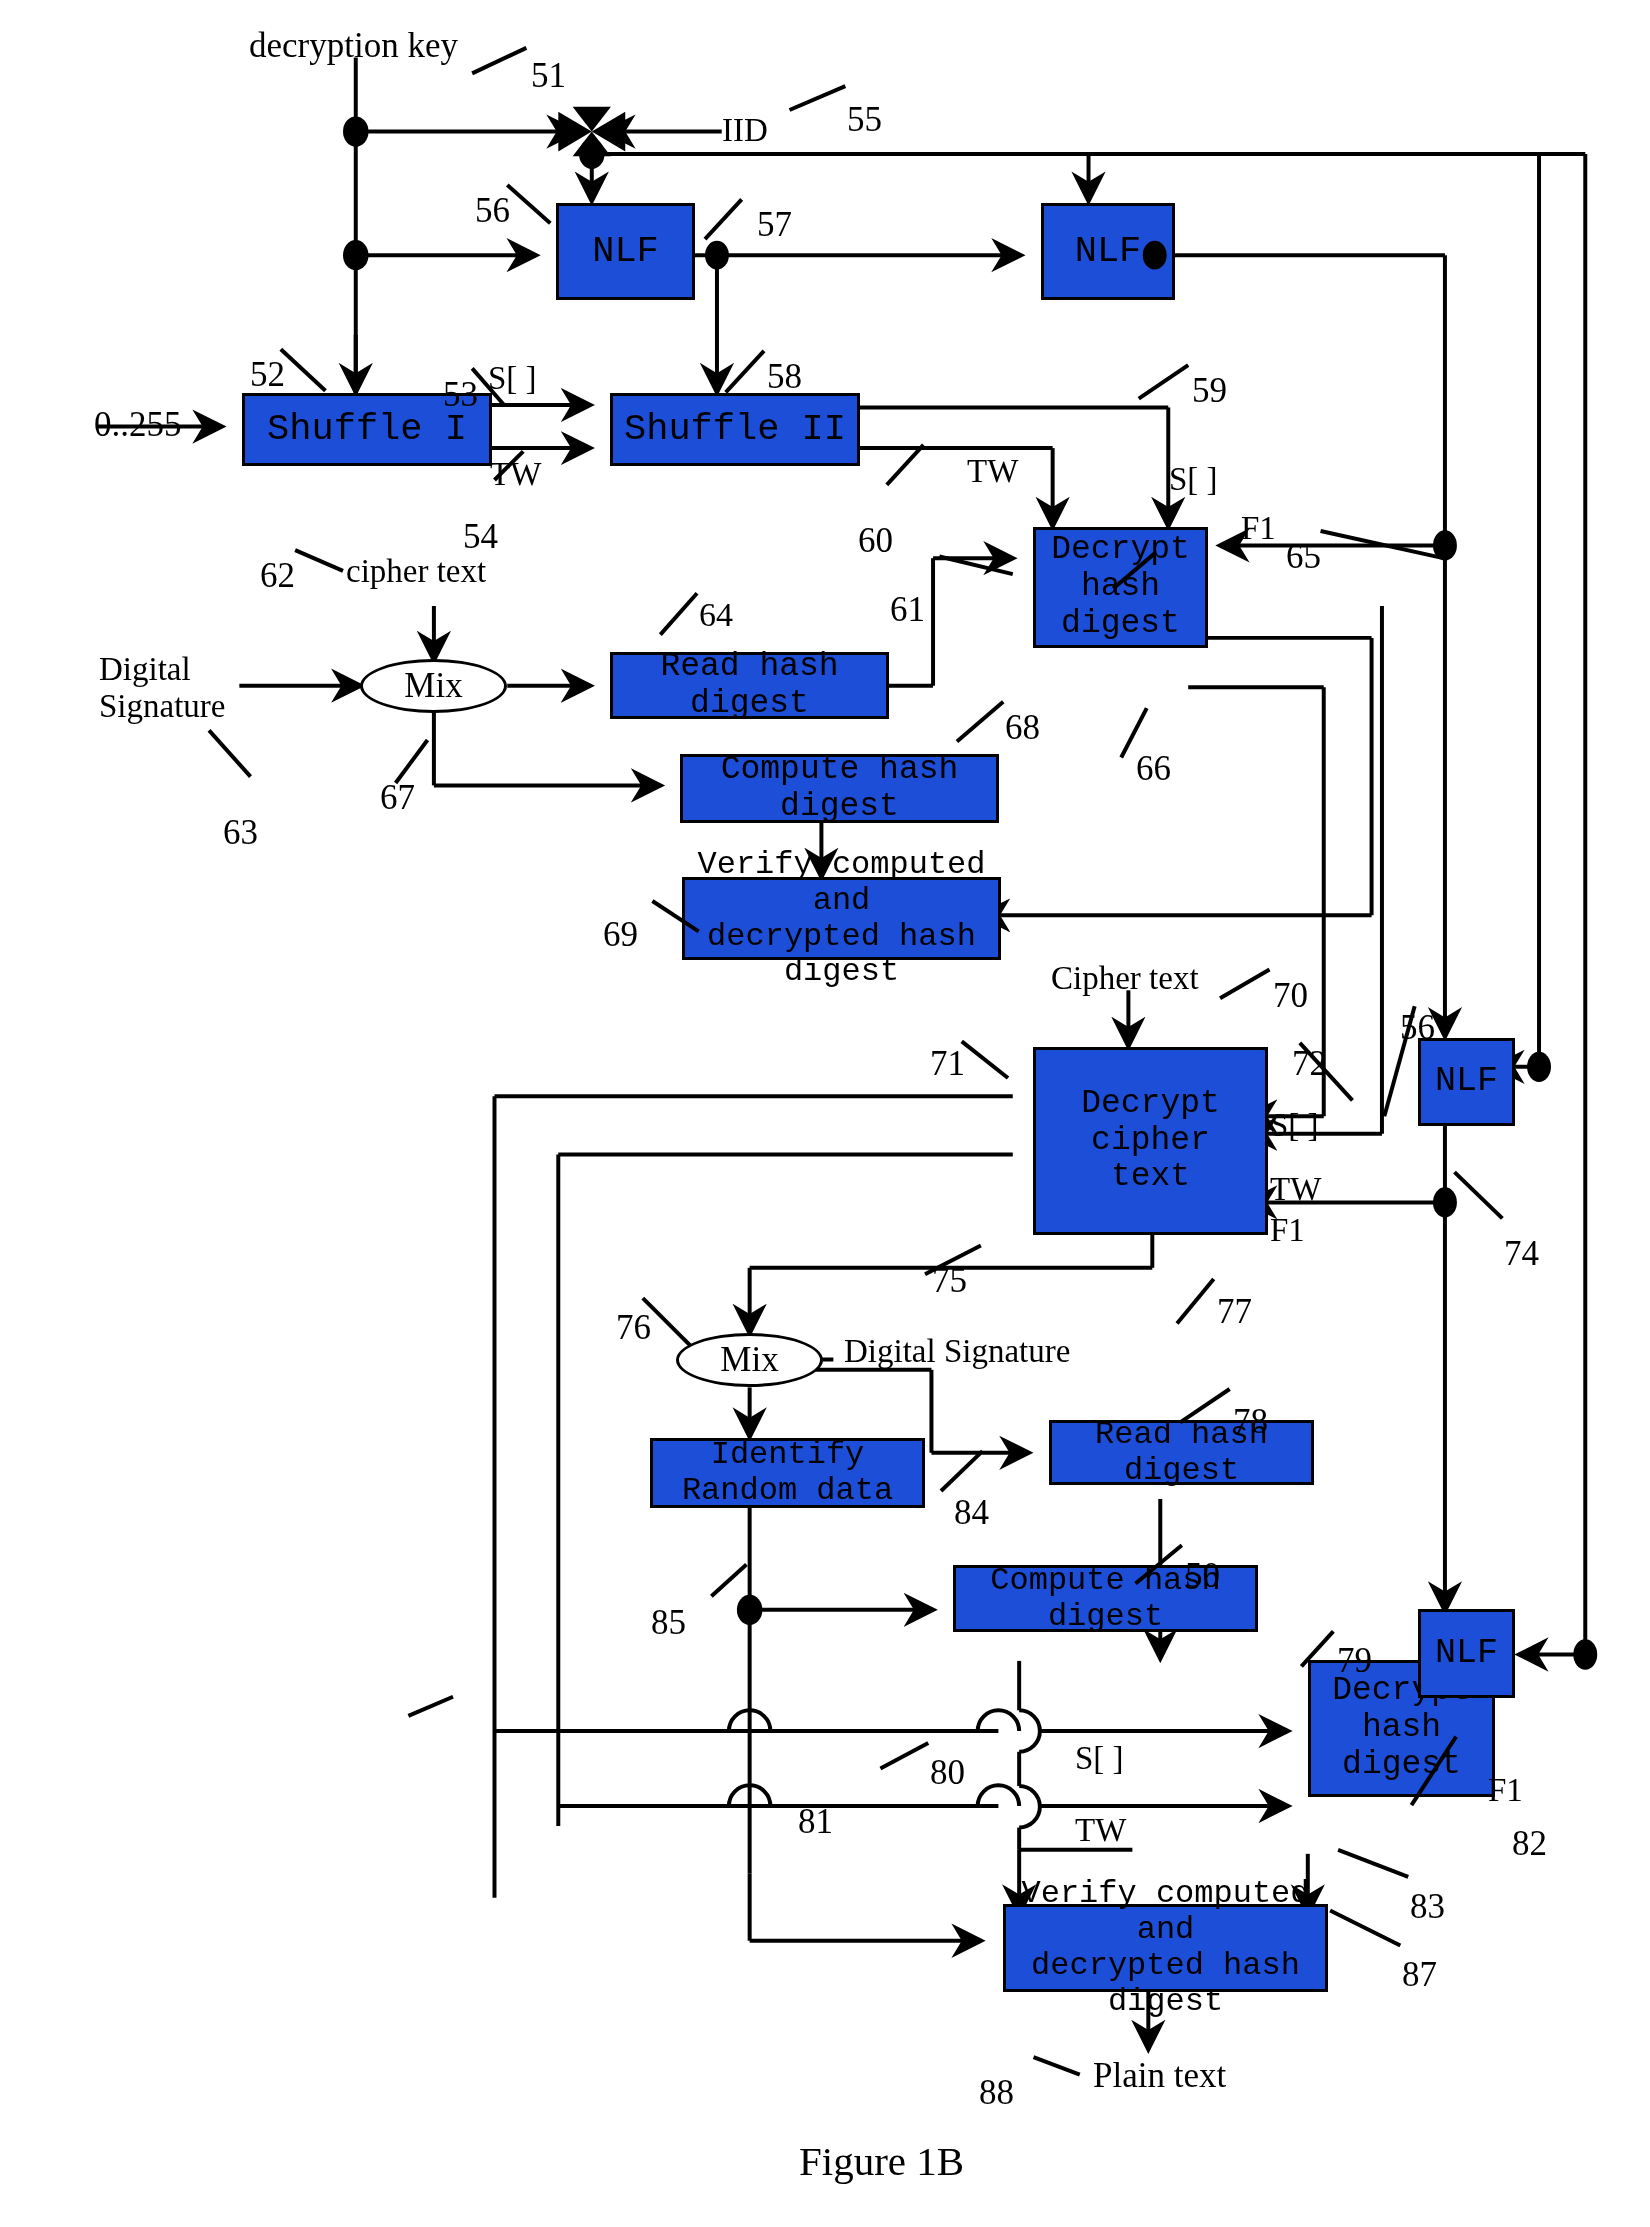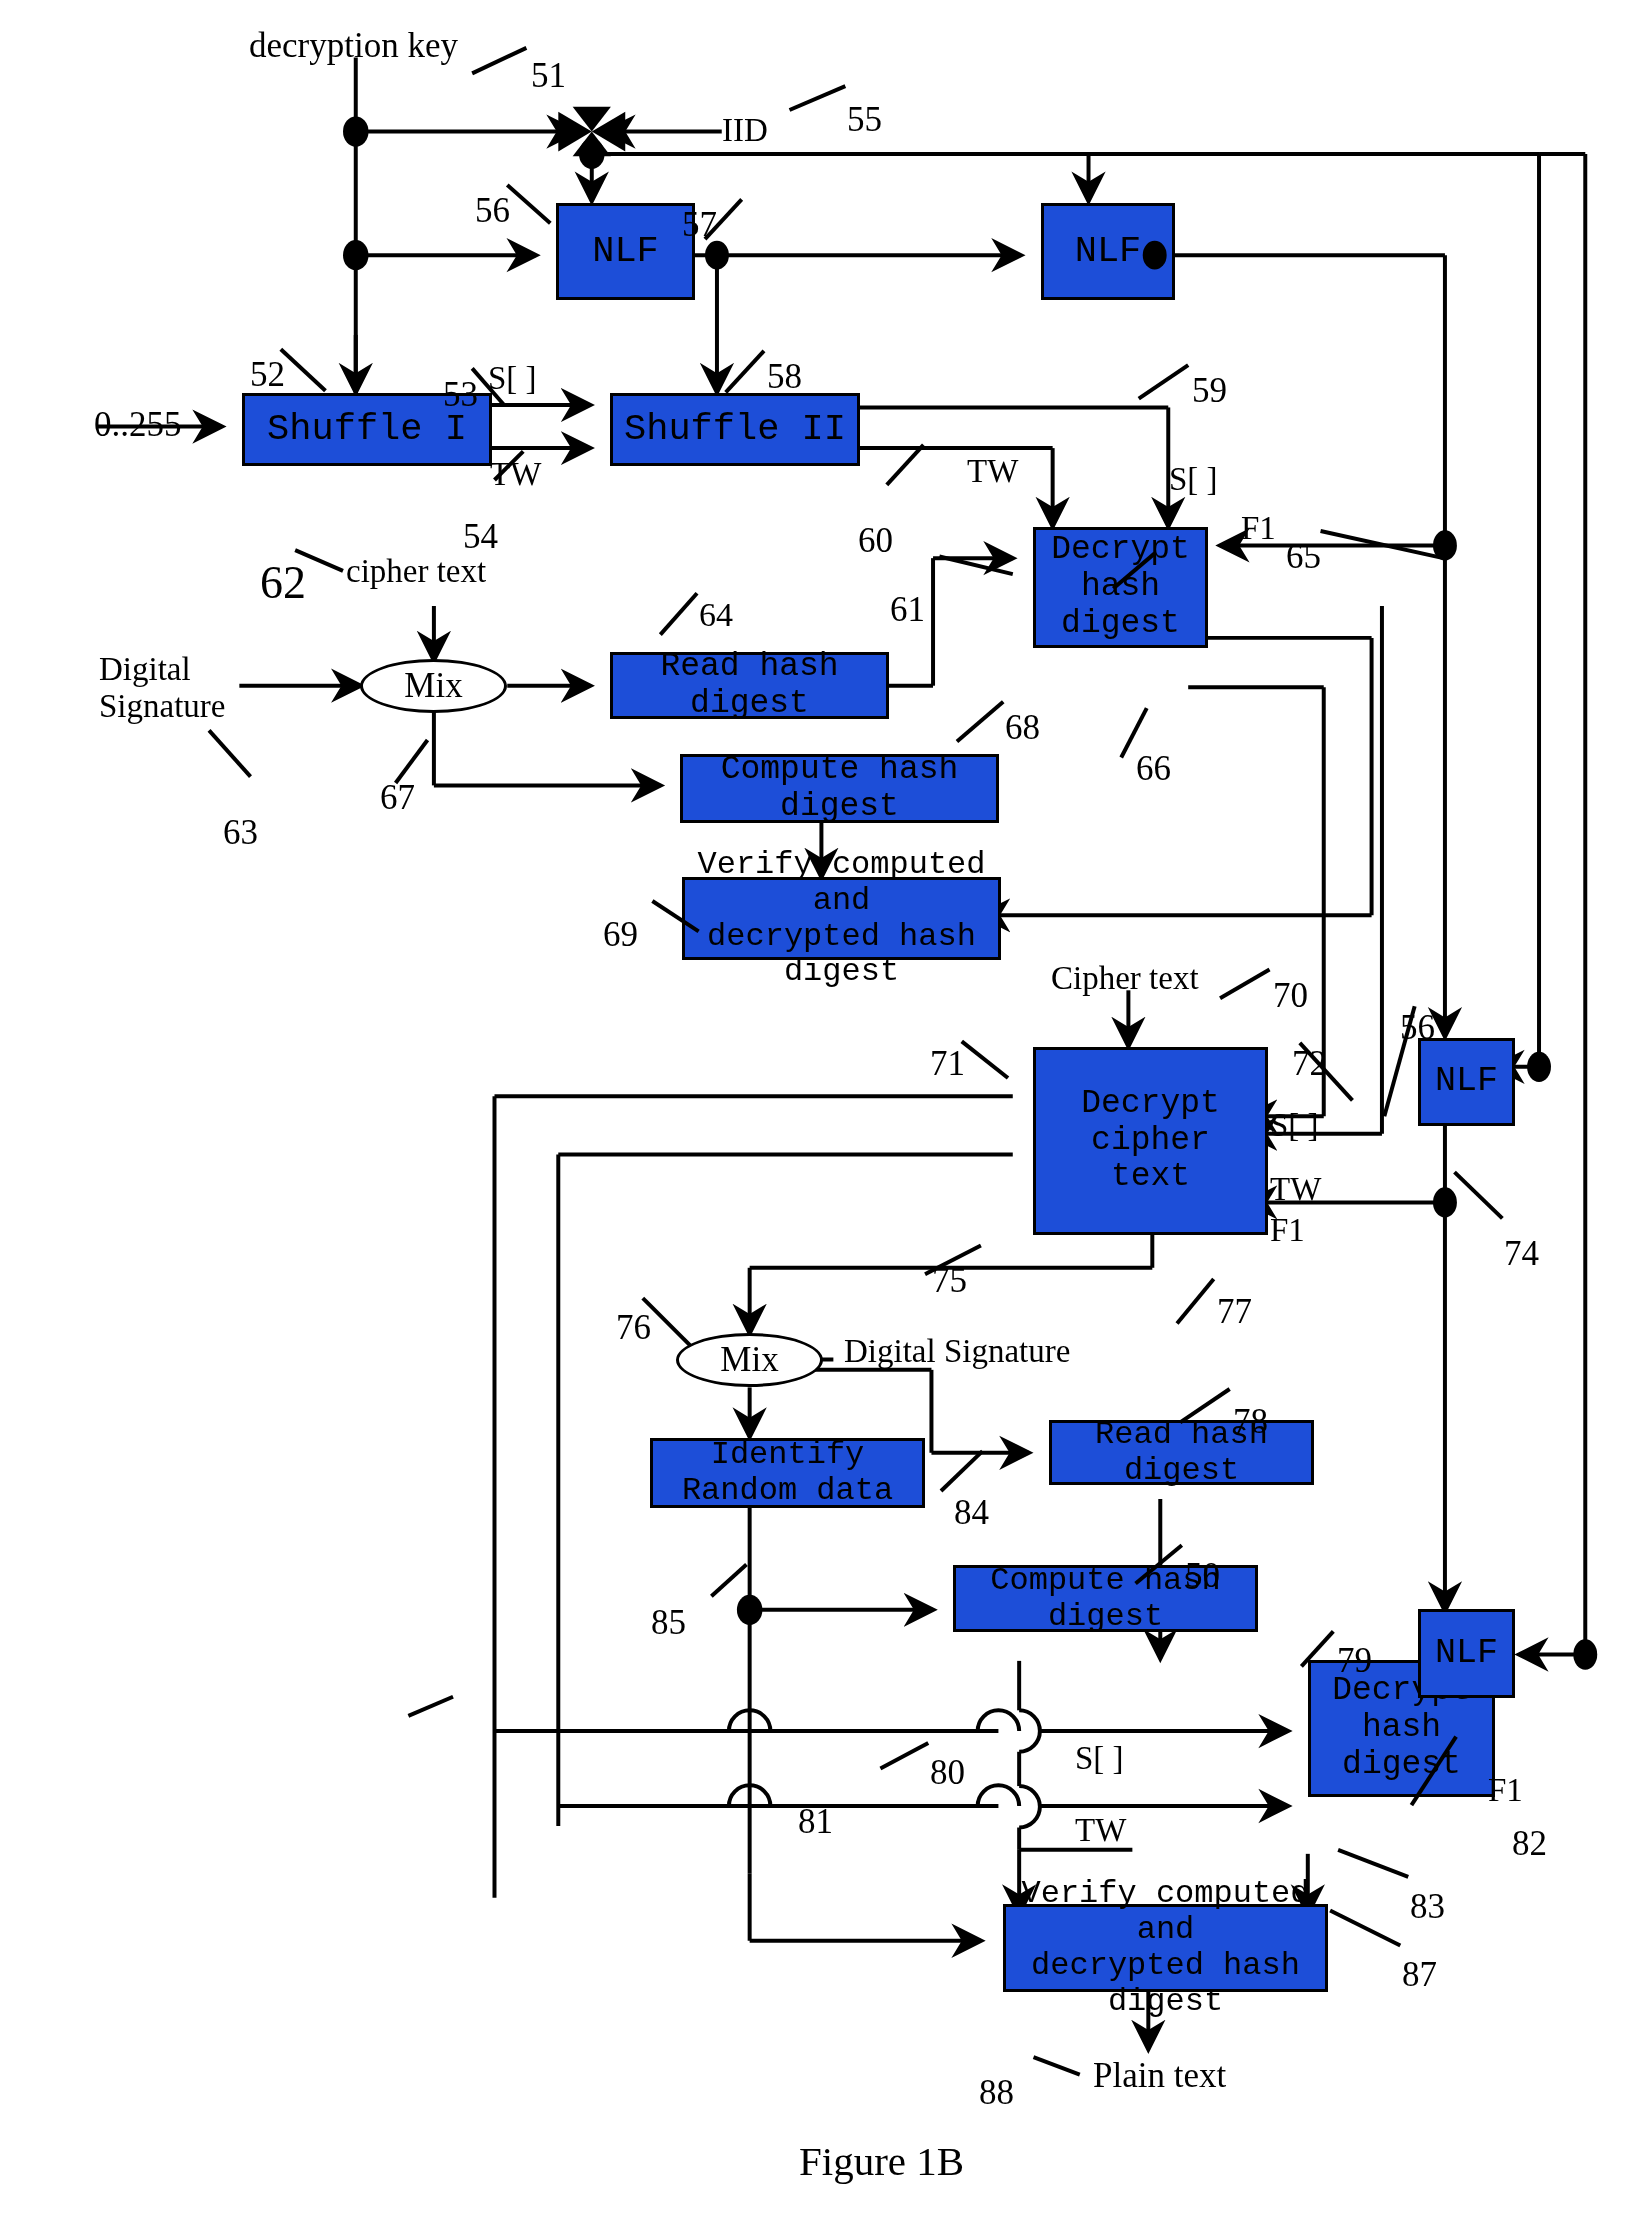--- a/index.html
+++ b/index.html
@@ -342,30 +342,30 @@
       <line x1="1770" y1="2264" x2="1826" y2="2178"></line>
       <line x1="1766" y1="2354" x2="1678" y2="2320"></line>
       <line x1="1756" y1="2440" x2="1668" y2="2396"></line>
       <line x1="1296" y1="2580" x2="1354" y2="2602"></line>
     </g>
   </svg>
 
   <div class="ref" style="left:531px;top:17.5px;font-size:35px;">51</div>
   <div class="ref" style="left:847px;top:62px;font-size:35px;">55</div>
   <div class="ref" style="left:475px;top:153px;font-size:35px;">56</div>
-  <div class="ref" style="left:682px;top:167px;font-size:35px;">57</div>
+  <div class="ref" style="left:757px;top:167px;font-size:35px;">57</div>
   <div class="ref" style="left:250px;top:317px;font-size:35px;">52</div>
   <div class="ref" style="left:443px;top:337px;font-size:35px;">53</div>
   <div class="ref" style="left:463px;top:479px;font-size:35px;">54</div>
   <div class="ref" style="left:767px;top:319px;font-size:35px;">58</div>
   <div class="ref" style="left:1192px;top:333px;font-size:35px;">59</div>
   <div class="ref" style="left:858px;top:483px;font-size:35px;">60</div>
   <div class="ref" style="left:890px;top:552px;font-size:35px;">61</div>
   <div class="ref" style="left:1286px;top:499px;font-size:35px;">65</div>
-  <div class="ref" style="left:260px;top:518px;font-size:46px;">62</div>
+  <div class="ref" style="left:260px;top:518px;font-size:35px;">62</div>
   <div class="ref" style="left:699px;top:558px;font-size:34px;">64</div>
   <div class="ref" style="left:223px;top:775px;font-size:35px;">63</div>
   <div class="ref" style="left:380px;top:740px;font-size:35px;">67</div>
   <div class="ref" style="left:1005px;top:670px;font-size:35px;">68</div>
   <div class="ref" style="left:1136px;top:711px;font-size:35px;">66</div>
   <div class="ref" style="left:603px;top:877px;font-size:35px;">69</div>
   <div class="ref" style="left:1273px;top:938px;font-size:35px;">70</div>
   <div class="ref" style="left:1292px;top:1006px;font-size:35px;">72</div>
   <div class="ref" style="left:1400px;top:970px;font-size:35px;">56</div>
   <div class="ref" style="left:930px;top:1006px;font-size:35px;">71</div>

